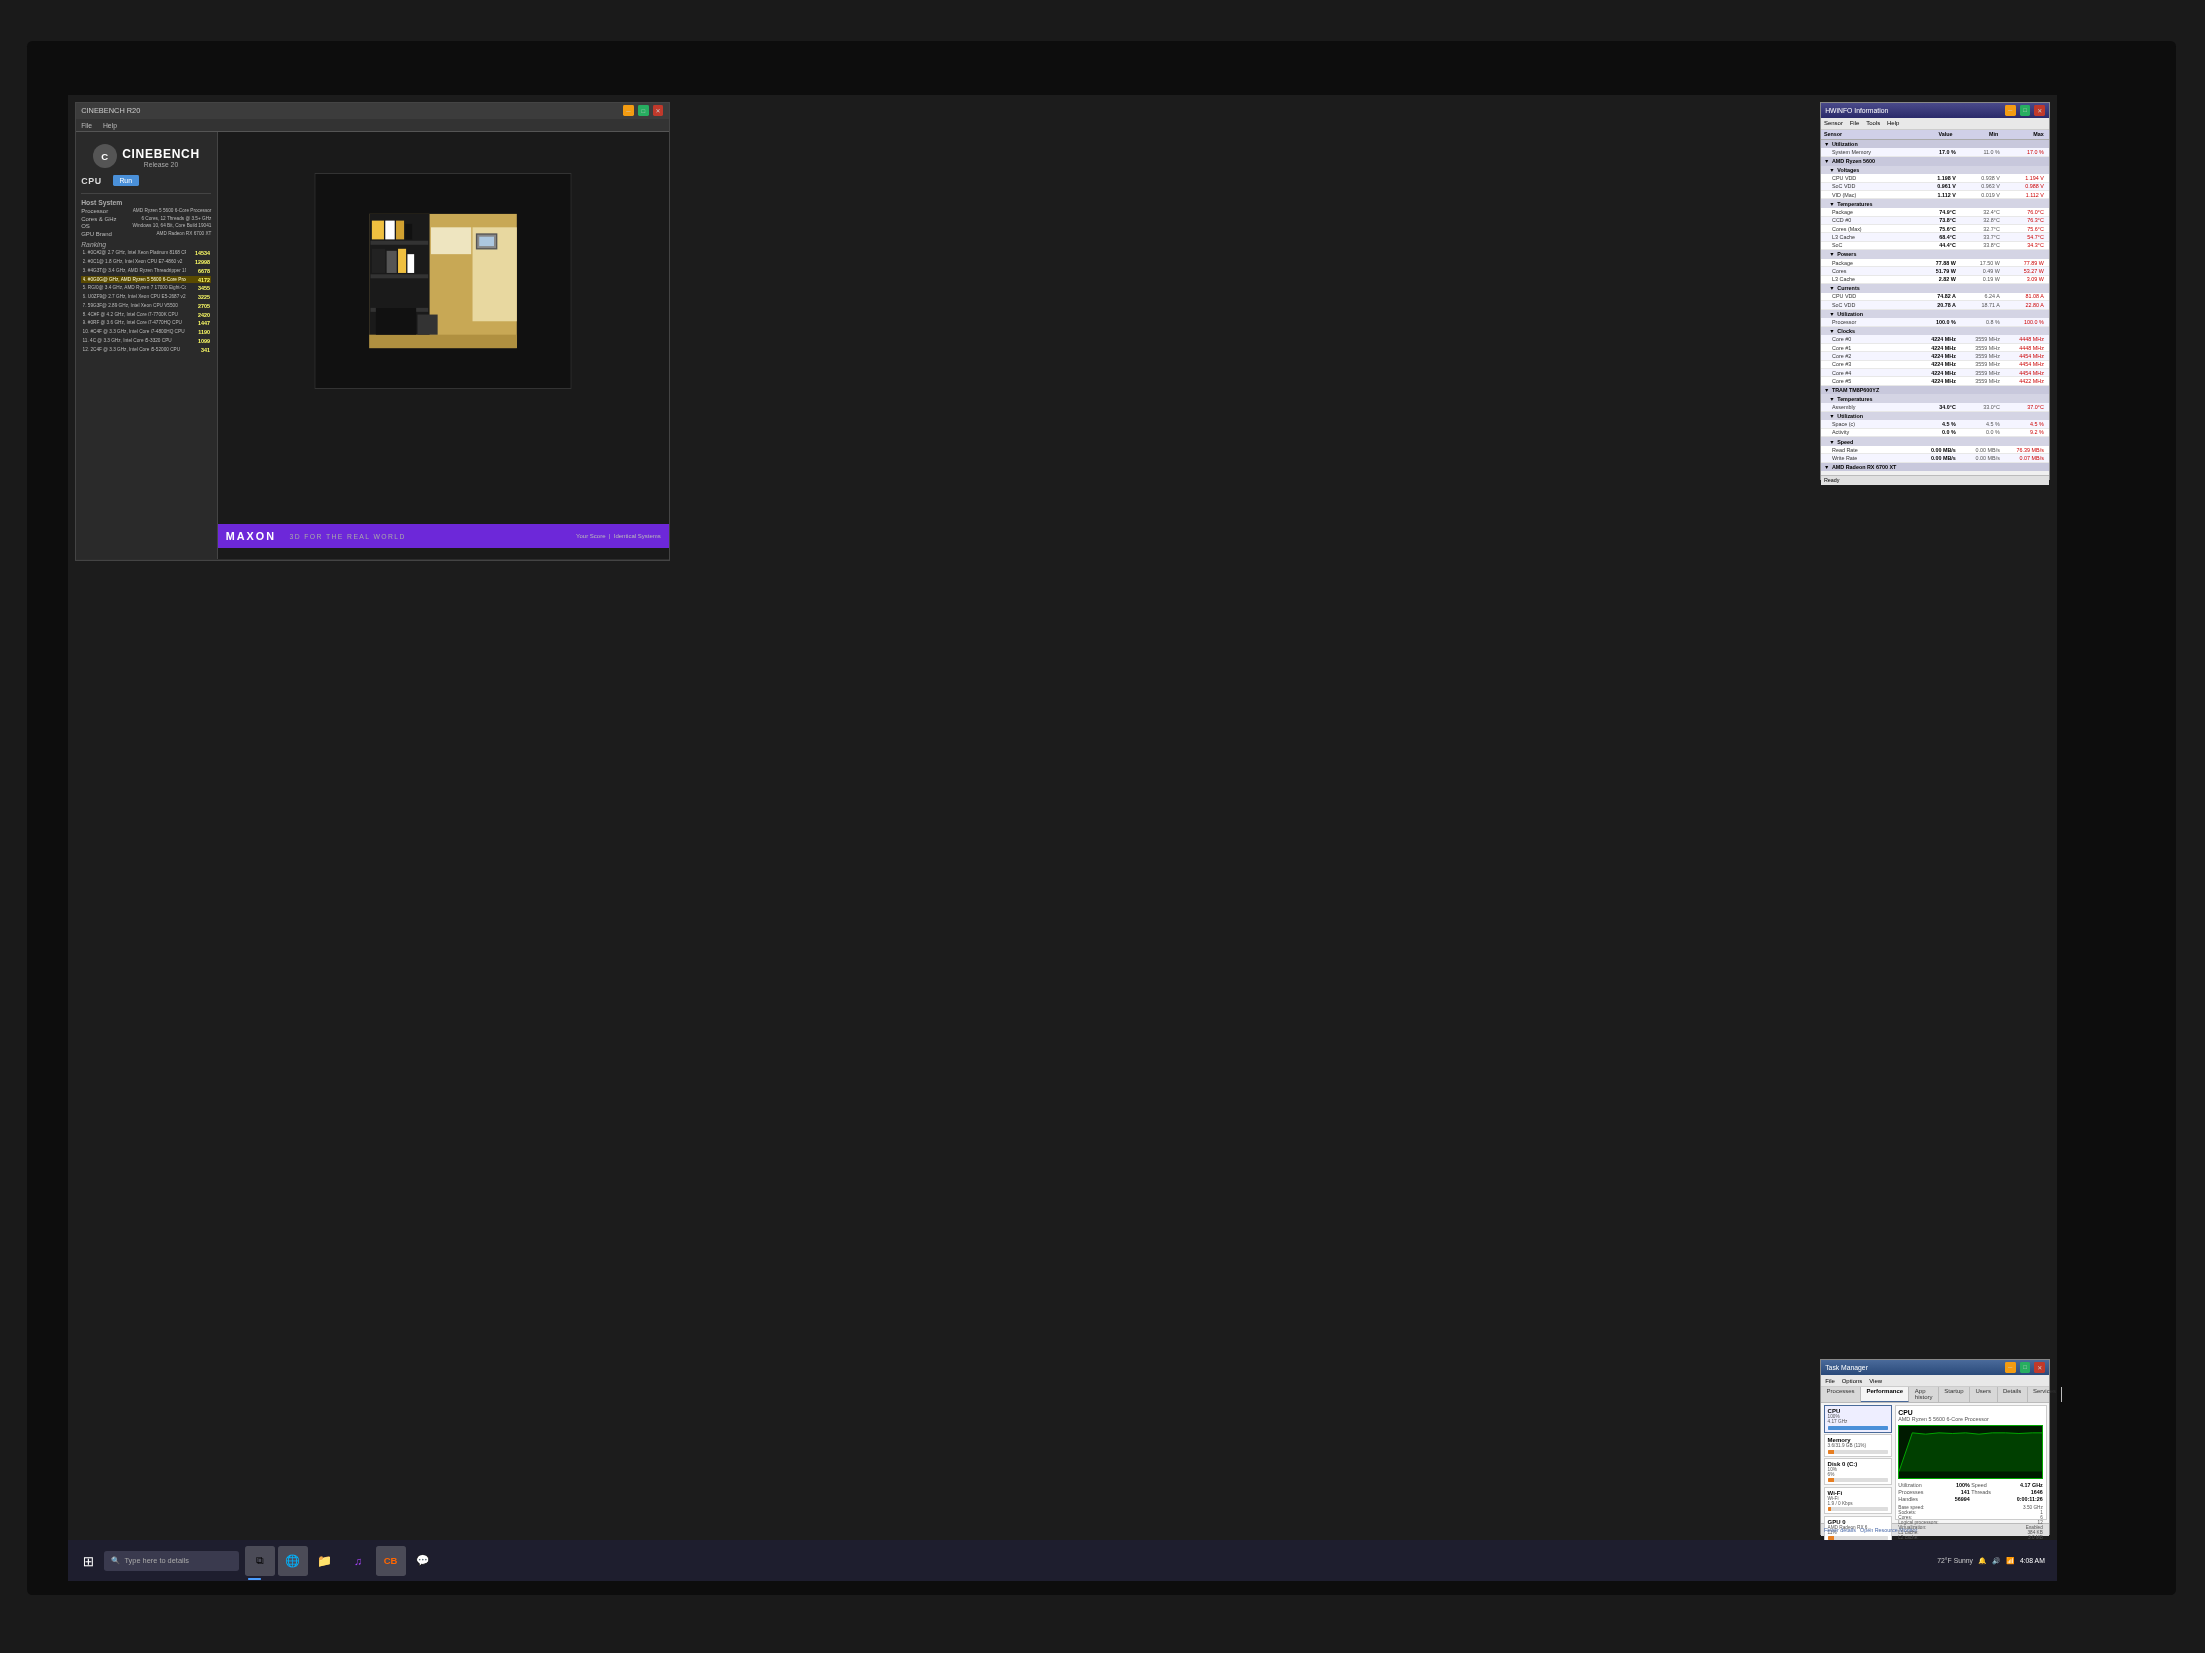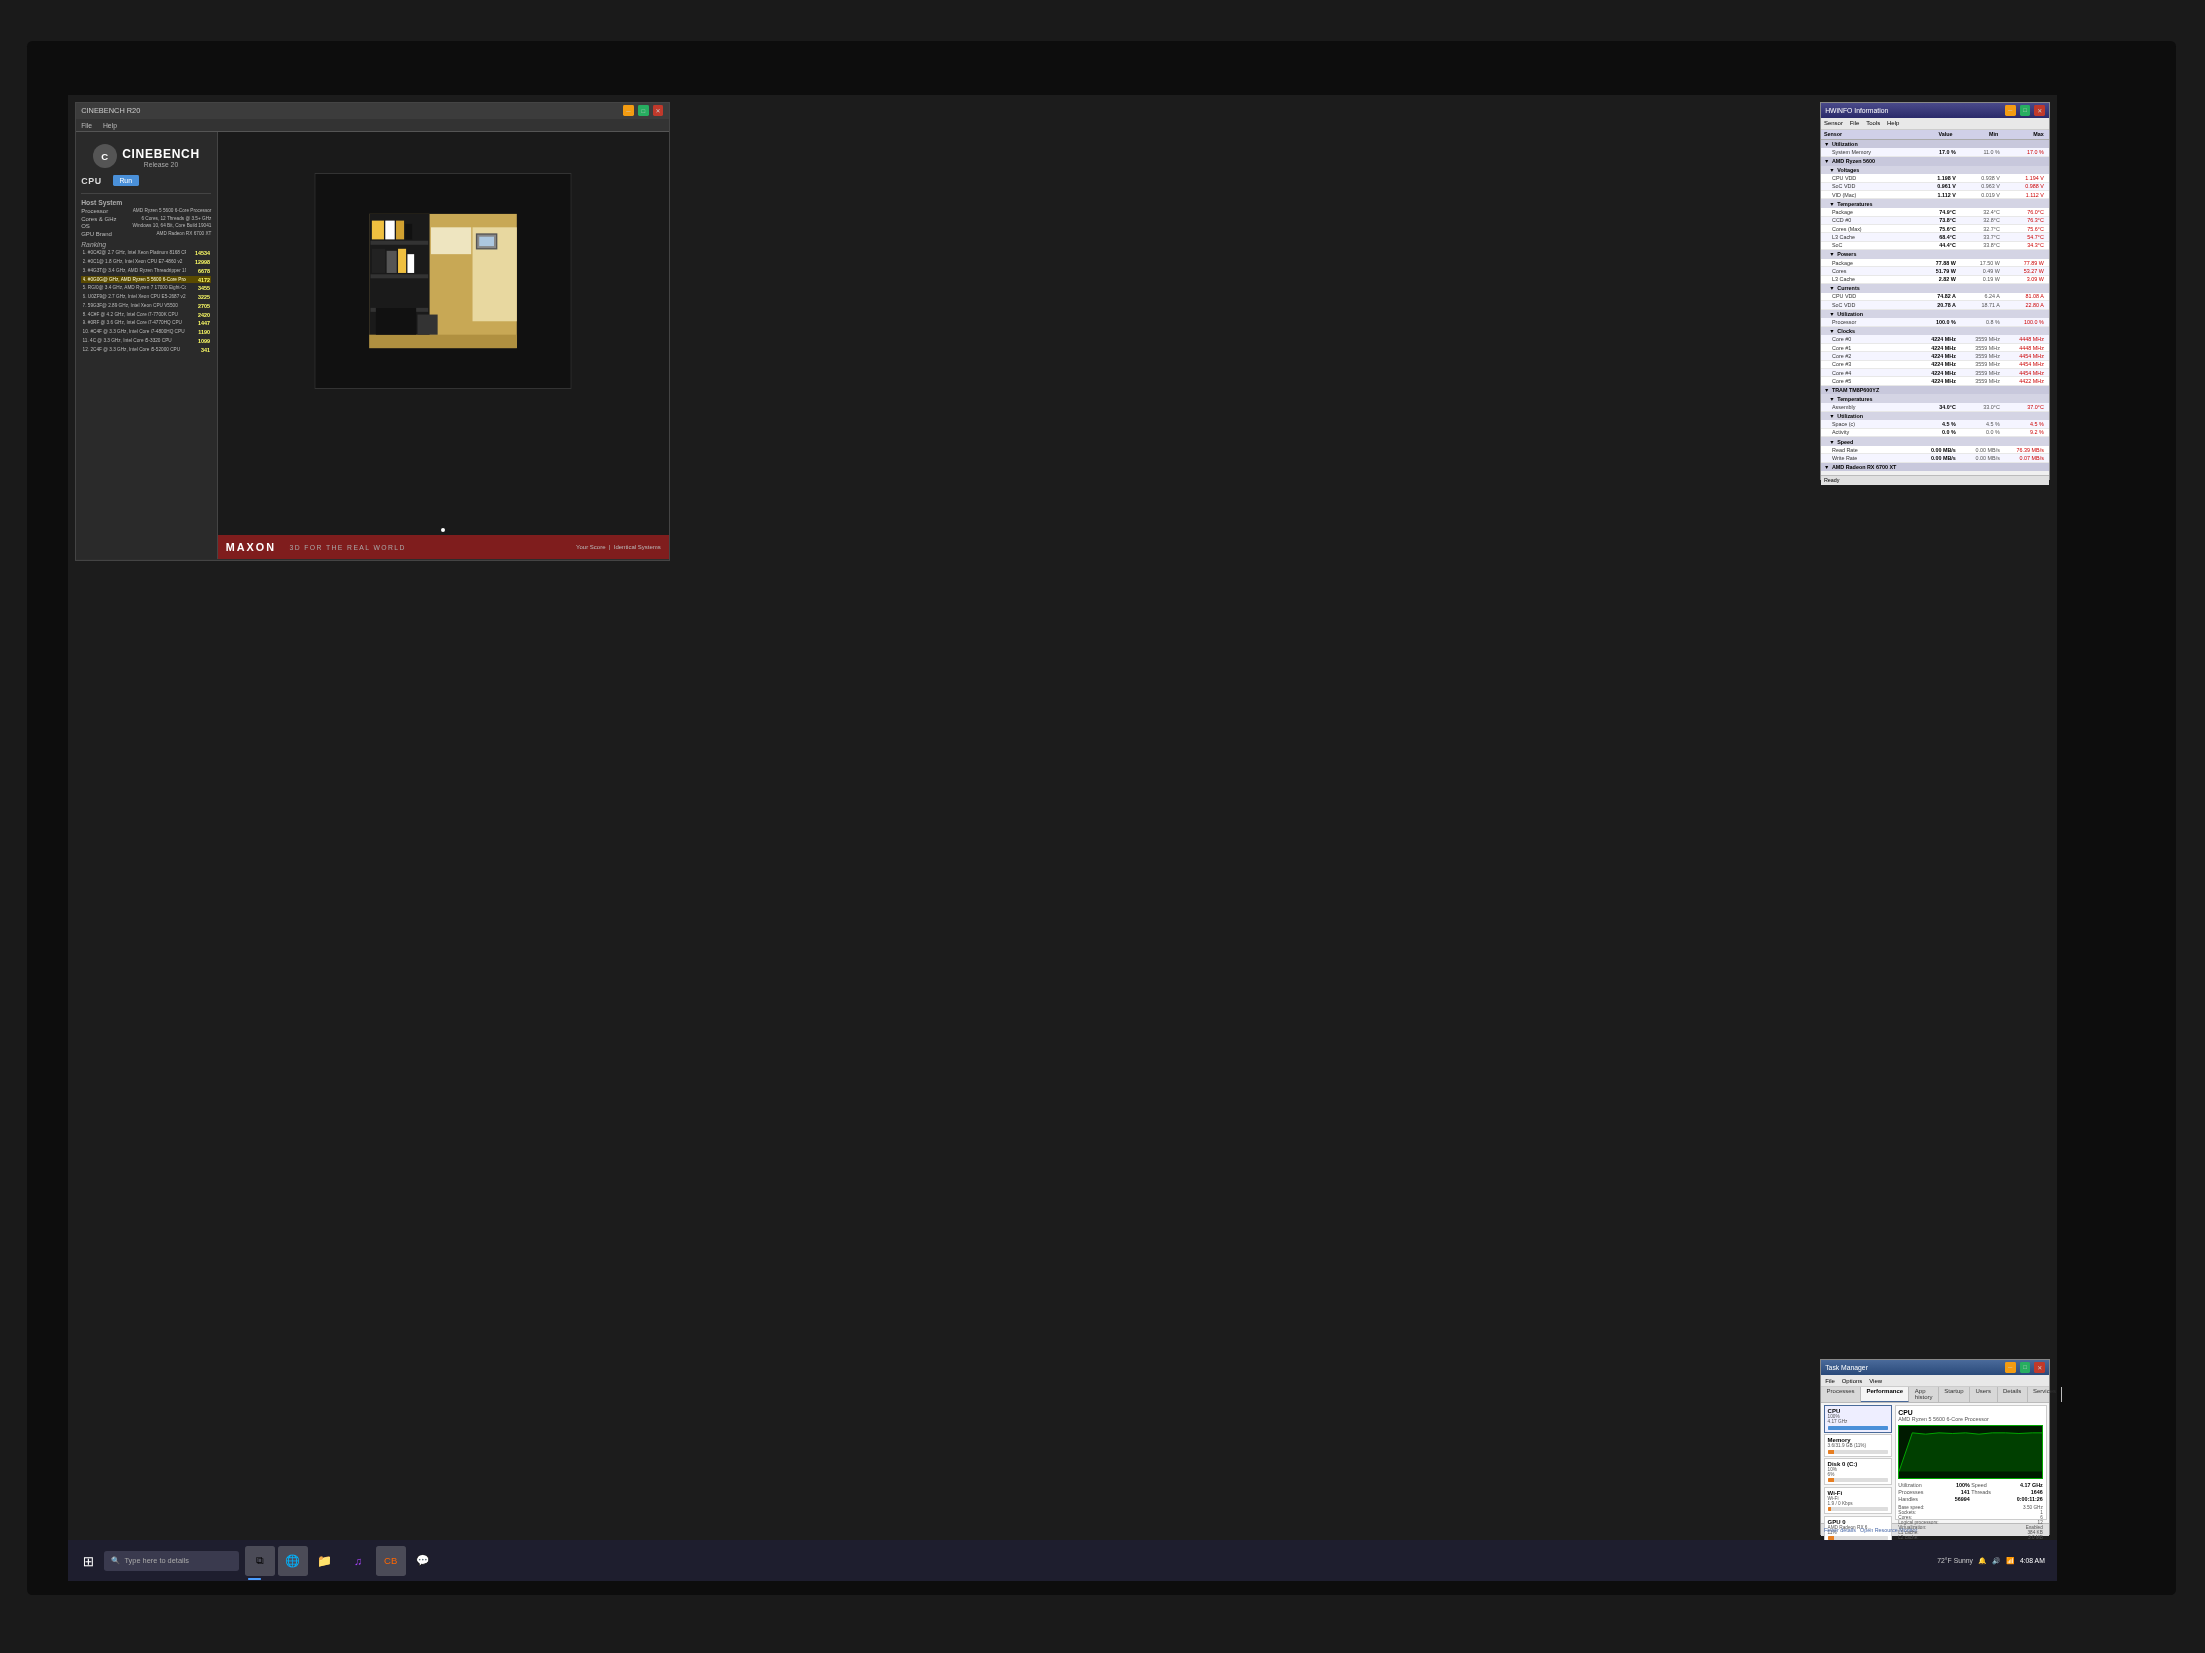--- a/index.html
+++ b/index.html
@@ -241,25 +241,25 @@
       left: 50%;
       width: 4px;
       height: 4px;
       border-radius: 50%;
       background: #fff;
       transform: translateX(-50%);
     }
 
     .maxon-footer {
       position: absolute;
-      bottom: 0;
+      bottom: 11px;
       left: 0;
       right: 0;
       height: 24px;
-      background: #7f1d1d;
+      background: #6d28d9;
       display: flex;
       align-items: center;
       justify-content: space-between;
       padding: 0 8px;
     }
 
     .maxon-logo {
       font-size: 10.8px;
       font-weight: bold;
       color: #fff;
@@ -1149,21 +1149,21 @@
       <div class="taskbar-start">⊞</div>
       <div class="taskbar-search">
         <span>🔍</span>
         <span style="margin-left:4px;">Type here to details</span>
       </div>
       <div class="taskbar-icons">
         <div class="pinned-app active">⧉</div>
         <div class="pinned-app active" style="color:#0078d4;font-size:12px;">🌐</div>
         <div class="pinned-app" style="color:#f0a020;font-size:12px;">📁</div>
         <div class="pinned-app" style="color:#aa44ff;font-size:10.8px;">♫</div>
-        <div class="pinned-app active" style="color:#ff6600;font-size:9.5px;font-weight:normal;text-align:right;">CB</div>
+        <div class="pinned-app active" style="color:#ff6600;font-size:9.5px;font-weight:bold;text-align:right;">CB</div>
         <div class="pinned-app" style="color:#7289da;font-size:10.8px;">💬</div>
         <div style="margin-left:2.7px;" class="app-indicator"></div>
       </div>
       <div class="taskbar-right">
         <span>72°F  Sunny</span>
         <span>🔔</span>
         <span>🔊</span>
         <span>📶</span>
         <div class="taskbar-clock">
           <div>4:08 AM</div>

